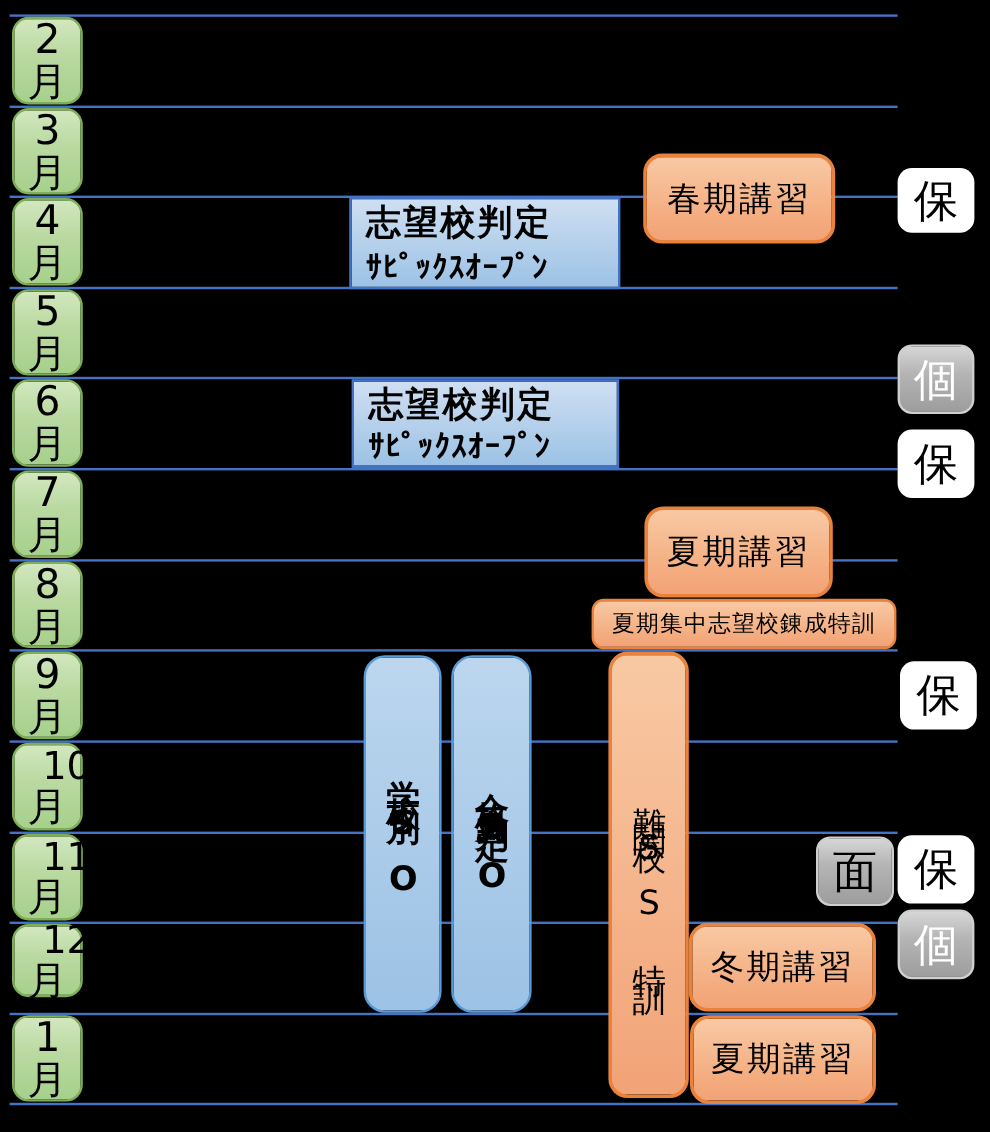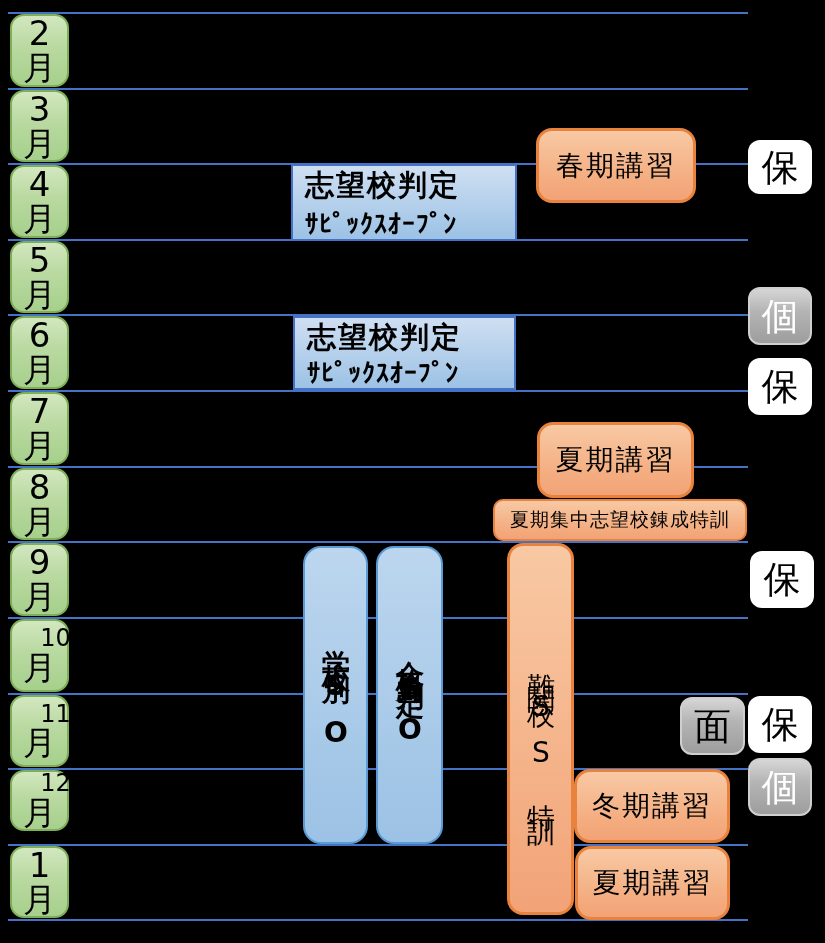--- a/index.html
+++ b/index.html
@@ -11,21 +11,21 @@
   .hline{position:absolute;left:8px;width:740px;height:2px;background:#4472c4;z-index:1;}
   
   .month{
     position:absolute;left:10px;width:59px;z-index:2;
     border:2px solid #7fae58;border-radius:14px;
     background:linear-gradient(to bottom,#d2e7bf 0%,#b9d9a0 45%,#a6d08c 100%);
     display:flex;flex-direction:column;align-items:center;justify-content:center;
     box-sizing:border-box;line-height:1.02;
   }
   .month .num{font-size:34px;}
-  .month.m2d .num{font-size:24px;margin-left:32px;}
+  .month.m2d .num{font-size:32px;margin-left:32px;}
   .month .suffix{font-size:33px;}
   
   .bluebox{
     position:absolute;z-index:3;box-sizing:border-box;
     border:2px solid #4472c4;
     background:linear-gradient(to bottom,#cfdff2 0%,#9cc2e5 100%);
     display:flex;flex-direction:column;justify-content:space-between;
     padding-left:12px;
   }
   .bluebox .t1{font-size:29px;font-weight:bold;letter-spacing:2px;}

